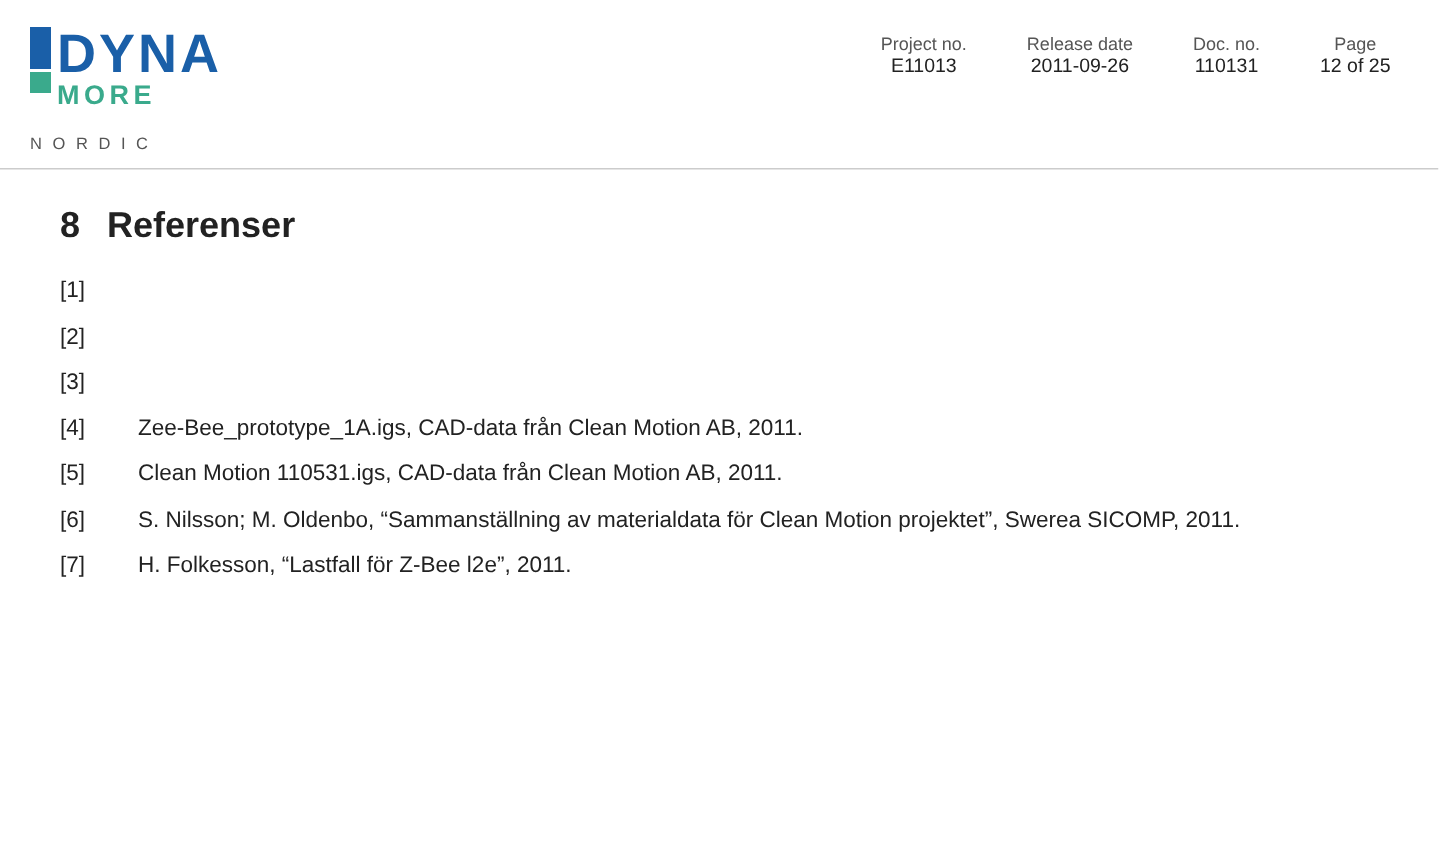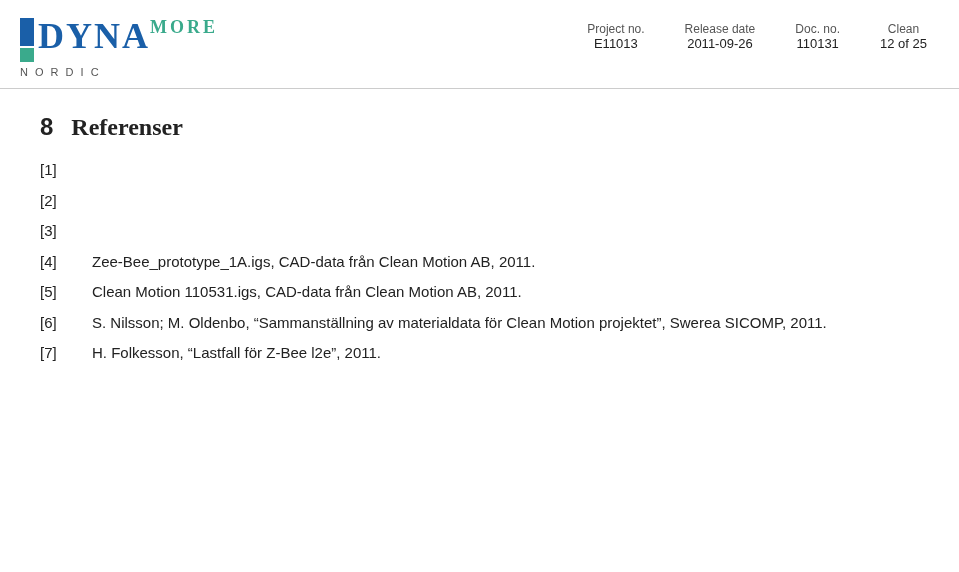--- a/index.html
+++ b/index.html
@@ -38,22 +38,22 @@
     }
 
     .logo-dyna {
       display: flex;
       flex-direction: row;
       align-items: stretch;
     }
 
     .logo-text-group {
       display: flex;
+      flex-direction: column;
       justify-content: center;
-      font-family: Liberation Serif, serif;
     }
 
     .logo-dyna-text {
       font-size: 36px;
       font-weight: 900;
       color: #1a5fa8;
       letter-spacing: 2px;
       line-height: 1;
     }
 
@@ -63,21 +63,21 @@
       color: #3aaa8c;
       letter-spacing: 3px;
       line-height: 1;
     }
 
     .logo-nordic {
       font-size: 11px;
       font-weight: 400;
       color: #555;
       letter-spacing: 2px;
-      margin-top: 4px;
+      margin-top: 18px;
       text-align: right;
     }
 
     .header-meta {
       display: flex;
       flex-direction: column;
       align-items: center;
       font-size: 13px;
       color: #333;
       margin-top: 4px;
@@ -124,21 +124,20 @@
     .section-number {
       font-size: 24px;
       font-weight: 700;
       color: #222;
     }
 
     .section-title {
       font-size: 24px;
       font-weight: 700;
       color: #222;
-      font-family: Liberation Serif, serif;
     }
 
     .references-list {
       list-style: none;
       padding: 0;
       margin: 0;
     }
 
     .ref-item {
       display: flex;
@@ -191,21 +190,21 @@
         </div>
         <div class="meta-group">
           <span class="meta-label">Release date</span>
           <span class="meta-value">2011-09-26</span>
         </div>
         <div class="meta-group">
           <span class="meta-label">Doc. no.</span>
           <span class="meta-value">110131</span>
         </div>
         <div class="meta-group">
-          <span class="meta-label">Clean</span>
+          <span class="meta-label">Page</span>
           <span class="meta-value">12 of 25</span>
         </div>
       </div>
     </div>
 
   </div>
 
   <div class="content">
 
     <div class="section-heading">

